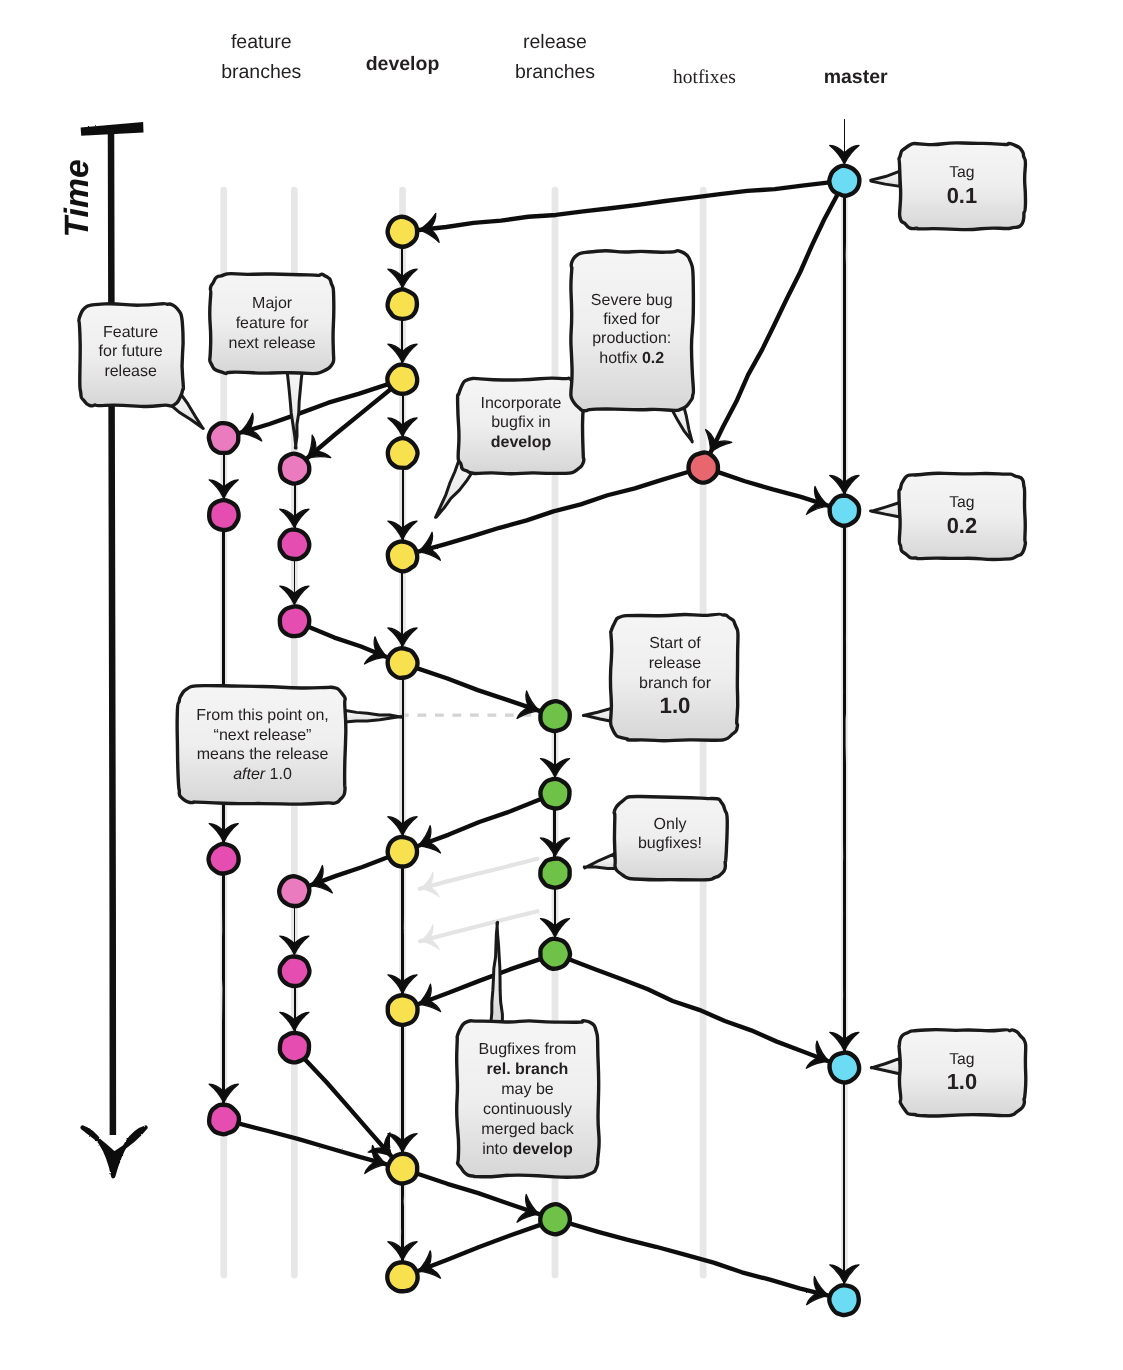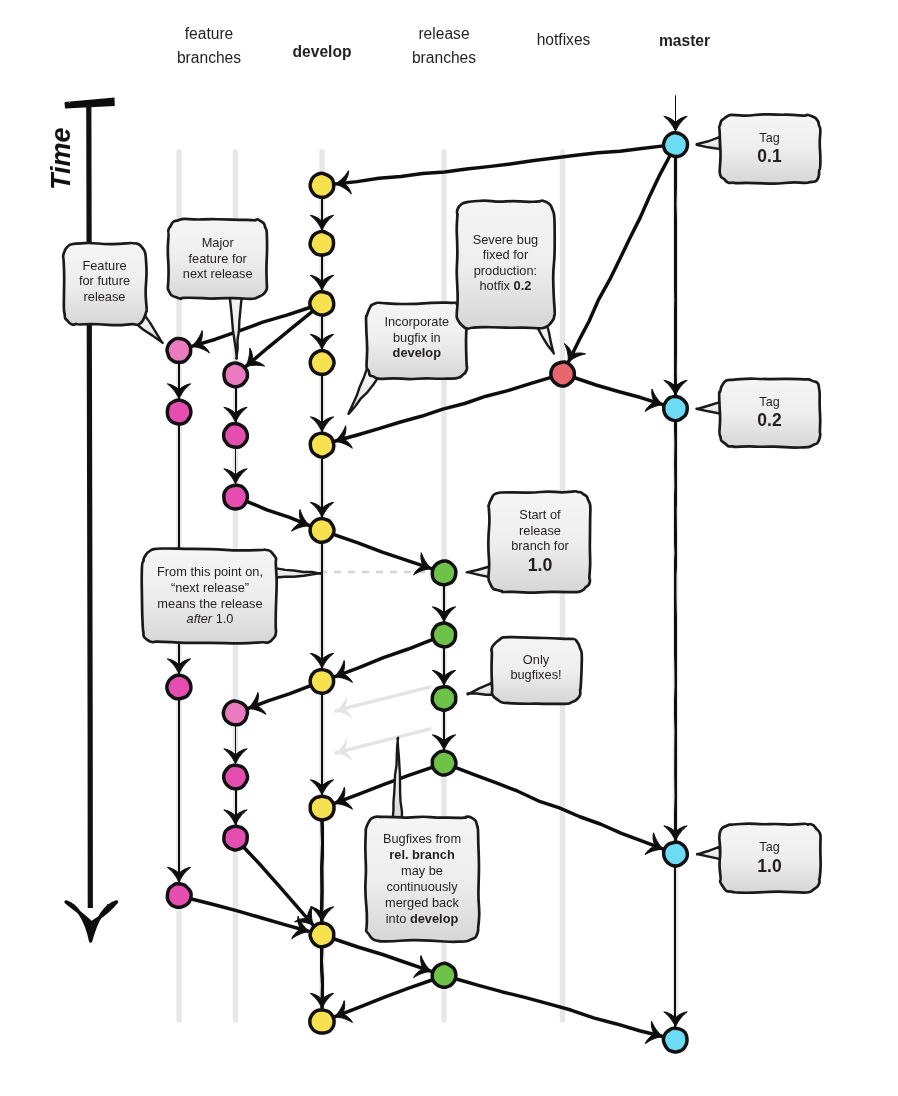--- a/index.html
+++ b/index.html
@@ -348,21 +348,21 @@
         <div>feature</div>
         <div>branches</div>
       </div>
       <div class="col-head b" style="left: 322px; top: 39.5px;">
         <div>develop</div>
       </div>
       <div class="col-head" style="left: 444px; top: 21.5px;">
         <div>release</div>
         <div>branches</div>
       </div>
-      <div class="col-head" style="left: 563.5px; top: 28px;">
+      <div class="col-head" style="left: 563.5px; top: 50px; font-family: Liberation Serif, serif;">
         <div>hotfixes</div>
       </div>
-      <div class="col-head b" style="left: 684.5px; top: 29px;">
+      <div class="col-head b" style="left: 684.5px; top: 50px;">
         <div>master</div>
       </div>
     </div>
   <div class="time-label" id="time-label" style="left: 48px; top: 190px;">Time</div>
 </div>
 
 </body></html>

